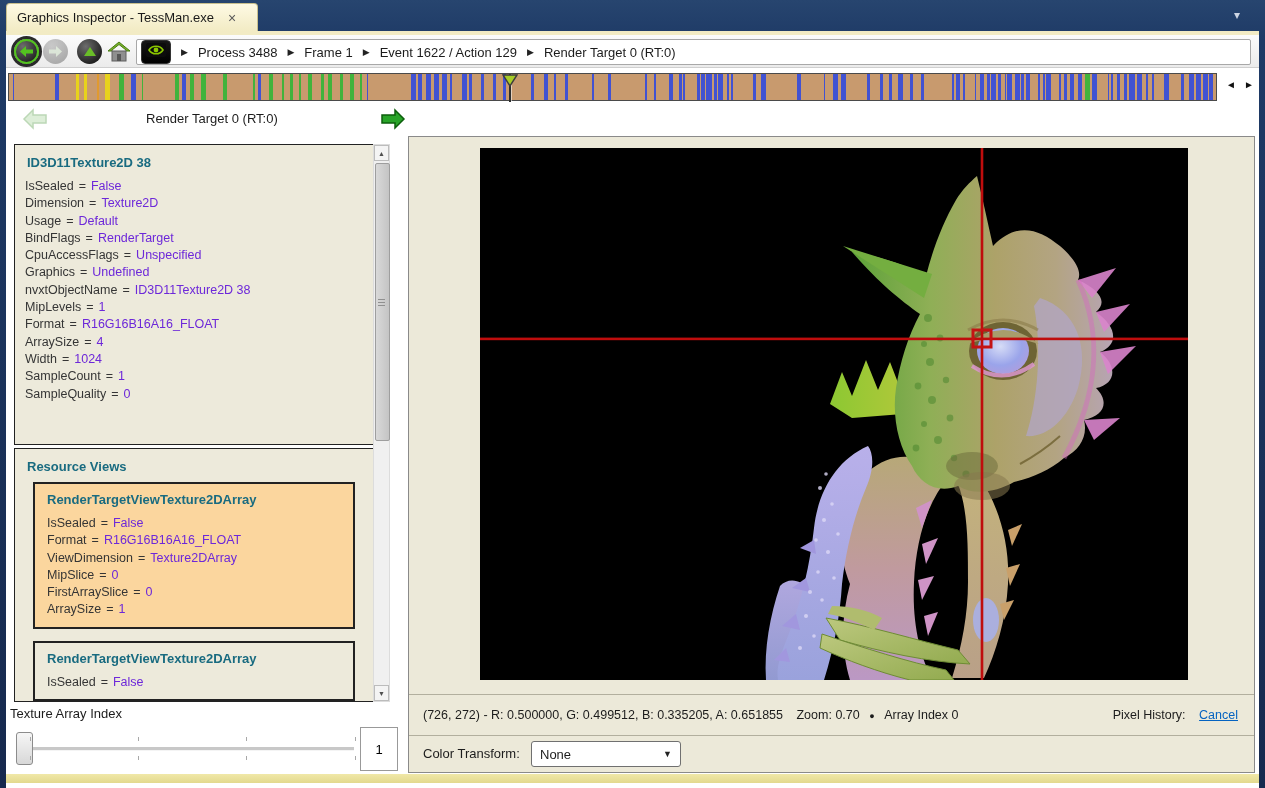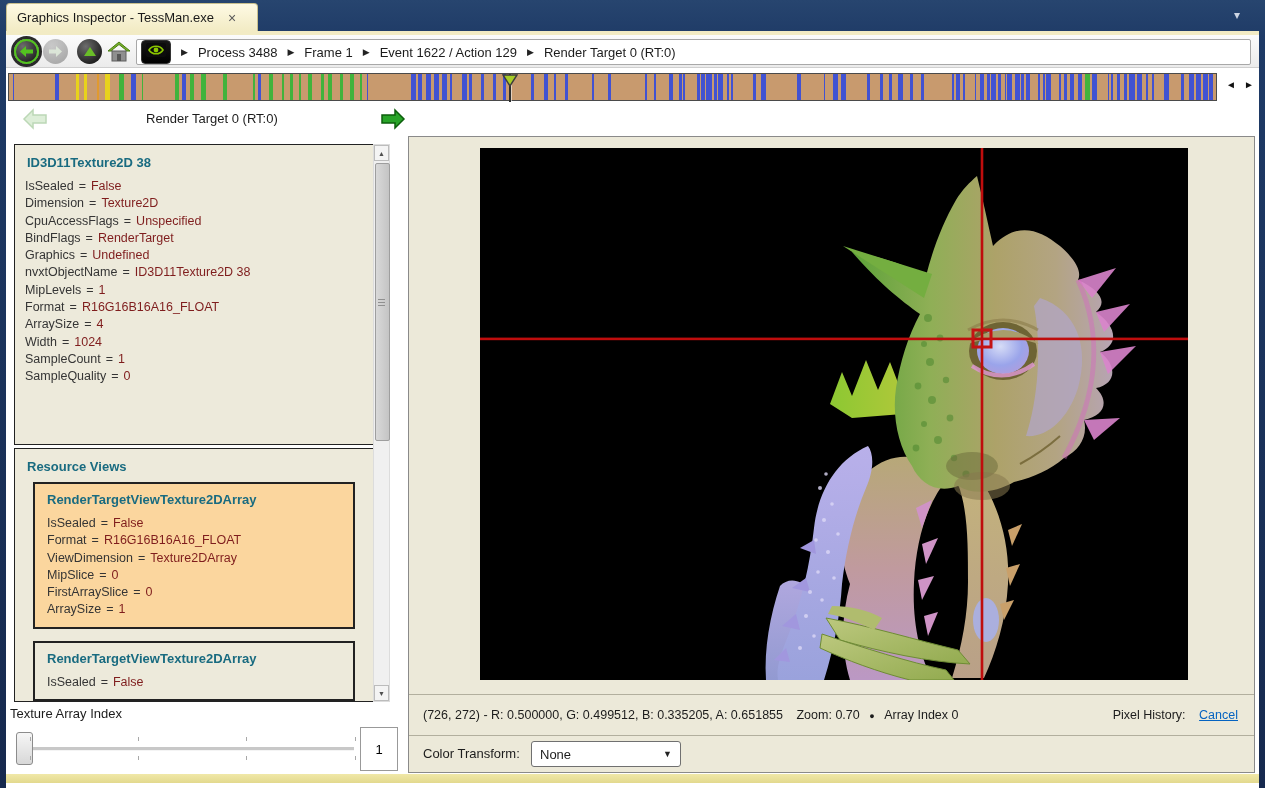--- a/index.html
+++ b/index.html
@@ -38,21 +38,21 @@
   #nav-row{left:6px;top:103px;width:1253px;height:33px;background:#fff;}
   .bigarrow{position:absolute;top:3px;cursor:pointer;}
   #nav-label{position:absolute;left:140px;top:8px;font-size:13px;color:#1c1c1c;}
   
   #main{left:6px;top:136px;width:1253px;height:659px;background:#fff;}
   .panel{position:absolute;background:#edeadb;border:1px solid #222;box-sizing:border-box;overflow:hidden;}
   #p-tex{left:8px;top:8px;width:360px;height:301px;padding:8px 10px;}
   #p-res{left:8px;top:312px;width:360px;height:254px;padding:8px 10px;}
   .ptitle{font-size:13px;font-weight:bold;color:#196b80;margin:2px 0 8px 2px;}
   .prow{font-size:12.5px;line-height:17.3px;white-space:nowrap;}
-  .pn{color:#353535;} .pe{color:#353535;margin:0 5px;} .pv{color:#7f1d1d;}
+  .pn{color:#353535;} .pe{color:#353535;margin:0 5px;} .pv{color:#6d28d9;}
   .card{border:2px solid #222;background:#edeadb;margin:4px 8px 12px 8px;padding:8px 12px;}
   .card.hl{background:#fbd69e;}
   
   #sbar{left:367px;top:8px;width:17px;height:558px;background:#f0f0f0;border:1px solid #dcdcdc;box-sizing:border-box;}
   .sbtn{position:absolute;left:0;width:15px;height:16px;background:#f4f4f4;border:1px solid #bcbcbc;box-sizing:border-box;
         display:flex;align-items:center;justify-content:center;font-size:7px;color:#505050;cursor:pointer;}
   #sb-up{top:0;} #sb-dn{bottom:0;}
   #sb-thumb{position:absolute;left:1px;top:18px;width:13px;height:276px;background:linear-gradient(90deg,#d9d9d9,#c4c4c4);border:1px solid #9e9e9e;border-radius:2px;cursor:pointer;}
   #sb-grip{position:absolute;left:2px;top:50%;margin-top:-4px;width:7px;height:8px;background:repeating-linear-gradient(0deg,#909090 0 1px,transparent 1px 3px);}
   
@@ -276,22 +276,23 @@
     </span>
   </div>
 
   <div id="main" class="abs">
 
     <div class="panel" id="p-tex">
       <div class="ptitle">ID3D11Texture2D 38</div>
       <div id="tex-rows">
           <div class="prow"><span class="pn">IsSealed</span><span class="pe">=</span><span class="pv">False</span></div>
           <div class="prow"><span class="pn">Dimension</span><span class="pe">=</span><span class="pv">Texture2D</span></div>
+          <div class="prow"><span class="pn">Usage</span><span class="pe">=</span><span class="pv">Default</span></div>
+          <div class="prow"><span class="pn">BindFlags</span><span class="pe">=</span><span class="pv">RenderTarget</span></div>
           <div class="prow"><span class="pn">CpuAccessFlags</span><span class="pe">=</span><span class="pv">Unspecified</span></div>
-          <div class="prow"><span class="pn">BindFlags</span><span class="pe">=</span><span class="pv">RenderTarget</span></div>
           <div class="prow"><span class="pn">Graphics</span><span class="pe">=</span><span class="pv">Undefined</span></div>
           <div class="prow"><span class="pn">nvxtObjectName</span><span class="pe">=</span><span class="pv">ID3D11Texture2D 38</span></div>
           <div class="prow"><span class="pn">MipLevels</span><span class="pe">=</span><span class="pv">1</span></div>
           <div class="prow"><span class="pn">Format</span><span class="pe">=</span><span class="pv">R16G16B16A16_FLOAT</span></div>
           <div class="prow"><span class="pn">ArraySize</span><span class="pe">=</span><span class="pv">4</span></div>
           <div class="prow"><span class="pn">Width</span><span class="pe">=</span><span class="pv">1024</span></div>
           <div class="prow"><span class="pn">SampleCount</span><span class="pe">=</span><span class="pv">1</span></div>
           <div class="prow"><span class="pn">SampleQuality</span><span class="pe">=</span><span class="pv">0</span></div>
         </div>
     </div>

